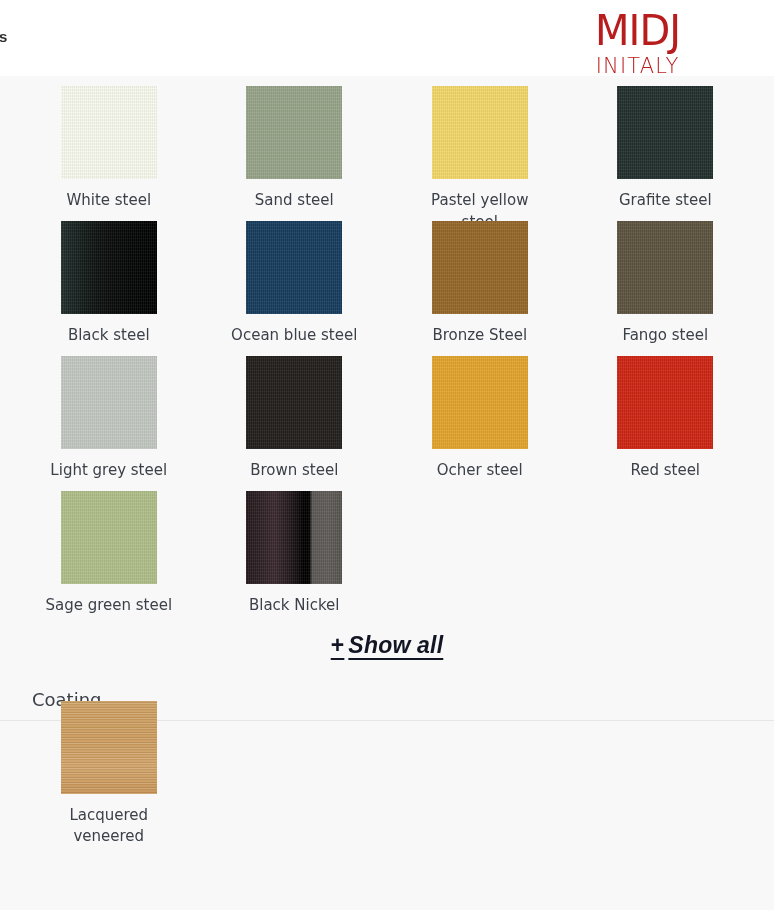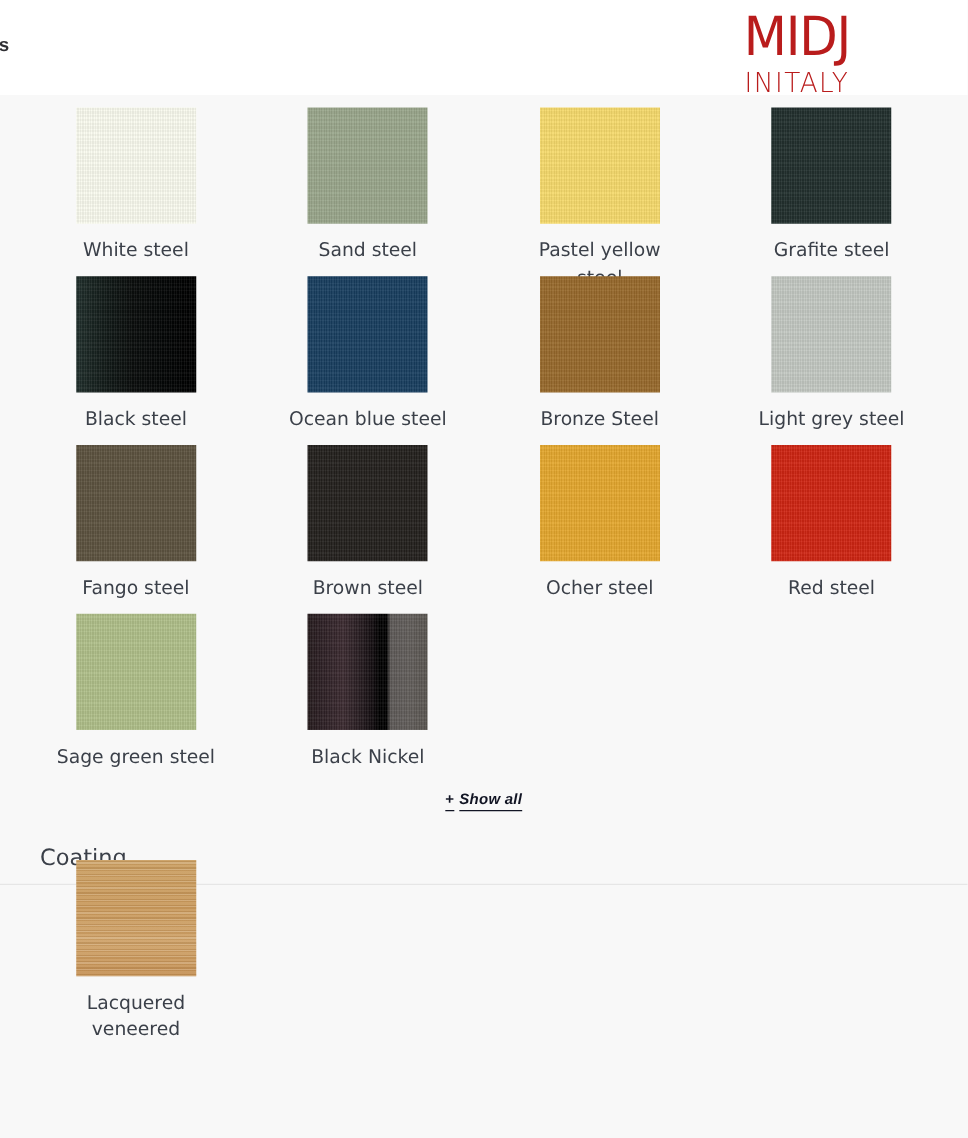--- a/index.html
+++ b/index.html
@@ -135,21 +135,21 @@
   .tex-wood::after { display: none; }
 
   
   .show-all-wrap {
     display: flex;
     justify-content: center;
     padding-top: 16px;
     padding-bottom: 12px;
   }
   .show-all {
-    font-size: 12px;
+    font-size: 23px;
     font-weight: bold;
     font-style: italic;
     color: #121524;
     text-decoration: underline;
     text-underline-offset: 5px;
     cursor: pointer;
     letter-spacing: .2px;
     font-family: "Liberation Sans", sans-serif;
     white-space: nowrap;
   }
@@ -220,26 +220,26 @@
       </div>
       <div class="swatch-cell">
         <div class="swatch-chip" style="background: rgb(23, 61, 94);"></div>
         <div class="swatch-label">Ocean blue steel</div>
       </div>
       <div class="swatch-cell">
         <div class="swatch-chip" style="background: rgb(150, 104, 42);"></div>
         <div class="swatch-label">Bronze Steel</div>
       </div>
       <div class="swatch-cell">
+        <div class="swatch-chip" style="background: rgb(93, 83, 64);"></div>
+        <div class="swatch-label">Fango steel</div>
+      </div>
+      <div class="swatch-cell">
         <div class="swatch-chip" style="background: rgb(196, 201, 195);"></div>
         <div class="swatch-label">Light grey steel</div>
-      </div>
-      <div class="swatch-cell">
-        <div class="swatch-chip" style="background: rgb(93, 83, 64);"></div>
-        <div class="swatch-label">Fango steel</div>
       </div>
       <div class="swatch-cell">
         <div class="swatch-chip" style="background: rgb(34, 31, 28);"></div>
         <div class="swatch-label">Brown steel</div>
       </div>
       <div class="swatch-cell">
         <div class="swatch-chip" style="background: rgb(227, 166, 44);"></div>
         <div class="swatch-label">Ocher steel</div>
       </div>
       <div class="swatch-cell">

